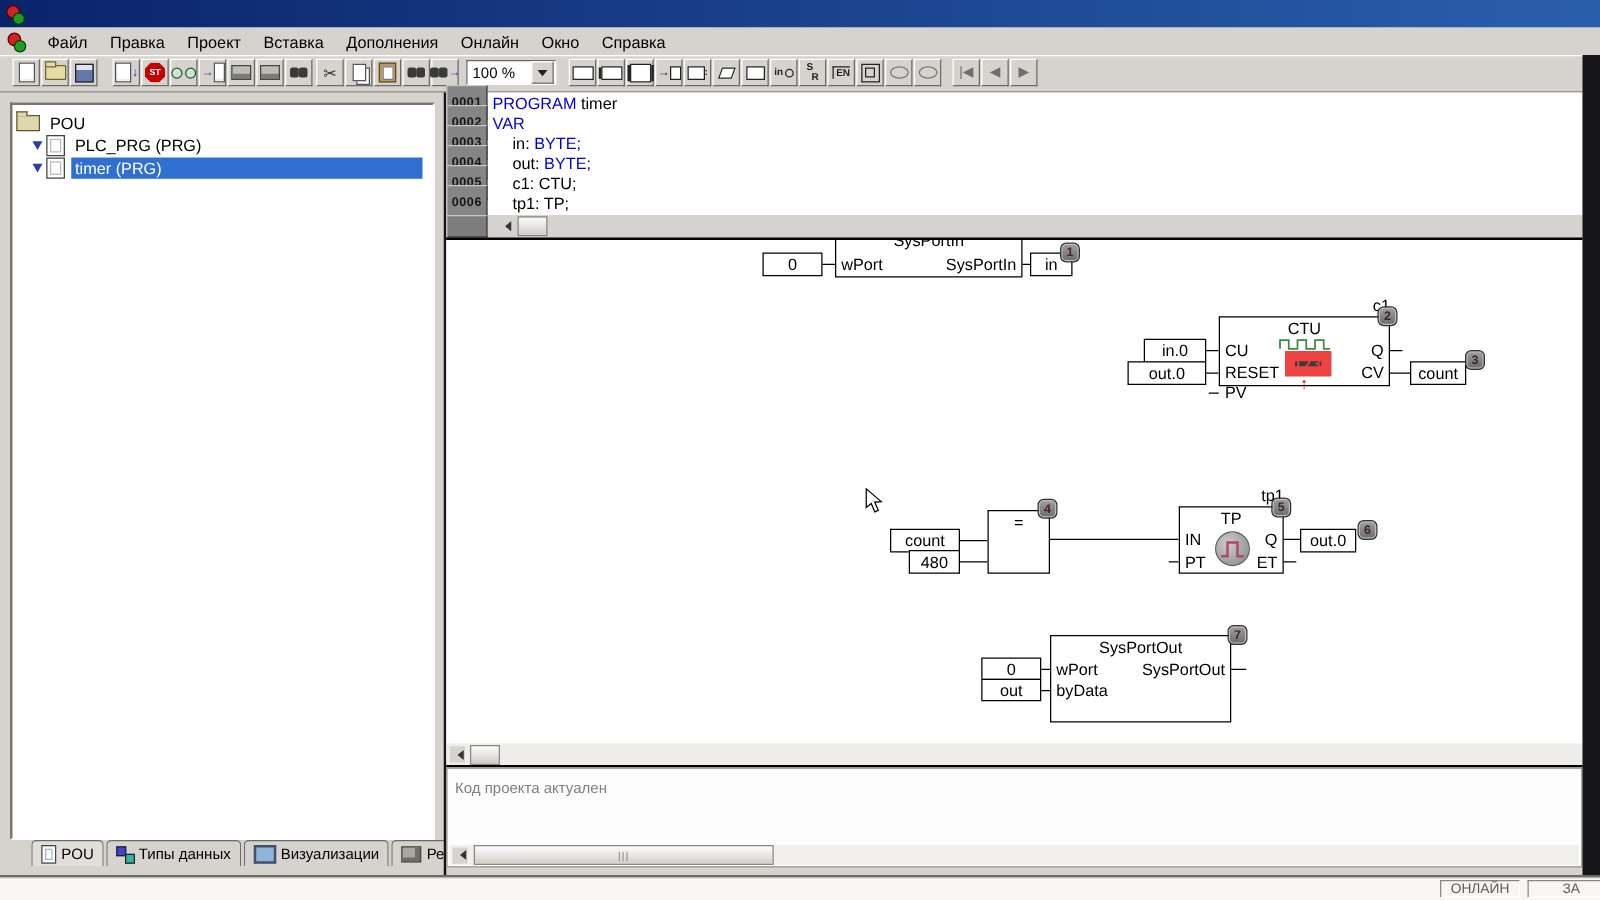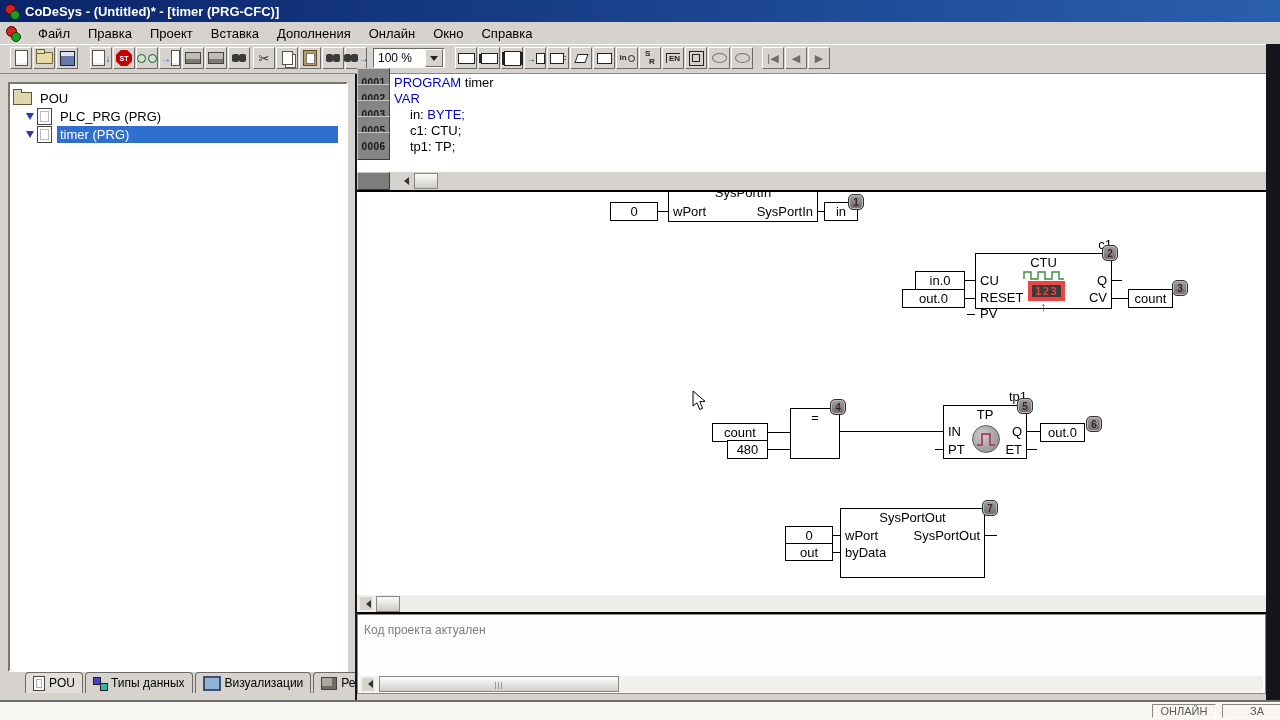--- a/index.html
+++ b/index.html
@@ -80,21 +80,21 @@
   
   .cfc{position:absolute;left:357px;top:192px;width:909px;height:403px;background:#fff;overflow:hidden;font-size:13px}
   .blk{position:absolute;background:#fff;border:1px solid #000;box-sizing:border-box}
   .btitle{position:absolute;left:0;right:0;top:1px;text-align:center}
   .pin{position:absolute;left:4px;white-space:nowrap}
   .pinr{position:absolute;right:4px;white-space:nowrap;text-align:right}
   .iobox{position:absolute;background:#fff;border:1px solid #000;box-sizing:border-box;display:flex;align-items:center;justify-content:center}
   .ilabel{position:absolute;text-align:right}
   .badge{position:absolute;width:16px;height:16px;background:linear-gradient(#a0a0a0,#6c6c6c);border:1px solid #303030;border-radius:5px;box-shadow:inset 0 0 0 1px #bdbdbd;color:#3e2424;font-size:10px;font-weight:bold;display:flex;align-items:center;justify-content:center;box-sizing:border-box}
   .cline{position:absolute;height:1px;background:#000}
-  .led{position:absolute;left:52px;top:27px;width:37px;height:20px;background:#3c3c3c;border:4px solid #ef4444;box-sizing:border-box;display:flex;align-items:center;justify-content:center;color:#f04040;font-family:"DejaVu Sans Mono",monospace;font-size:11px;font-weight:bold;letter-spacing:1px}
+  .led{position:absolute;left:52px;top:27px;width:37px;height:20px;background:#3c3c3c;border:8px solid #ef4444;box-sizing:border-box;display:flex;align-items:center;justify-content:center;color:#f04040;font-family:"DejaVu Sans Mono",monospace;font-size:11px;font-weight:bold;letter-spacing:1px}
   .uparr{position:absolute;left:64px;top:45px;color:#c00;font-weight:bold;font-size:13px}
   .wave{position:absolute;left:47px;top:16px}
   .tpicon{position:absolute;left:28px;top:19px;width:28px;height:28px;border-radius:50%;background:radial-gradient(circle at 35% 35%,#cccccc,#858585);border:1px solid #5e5e5e;box-sizing:border-box}
   .cfcscroll{position:absolute;left:357px;top:595px;width:909px;height:17px;background:#efedea;display:flex;align-items:center}
   
   .msg{position:absolute;left:357px;top:614px;width:909px;height:80px;background:#fdfdfd;border:1px solid #8a877f;box-sizing:border-box;font-size:12px;color:#7f7f7f}
   .msgtext{position:absolute;left:6px;top:8px}
   .msgsb{position:absolute;left:2px;top:61px;width:903px;height:16px;background:#f1f0ed;display:flex;align-items:center}
   .bigthumb{width:238px;height:14px;background:linear-gradient(#fdfdfd,#d2cfc9);border:1px solid #8a877f;margin-left:5px;display:flex;align-items:center;justify-content:center;color:#777;font-size:8px;letter-spacing:1px}
   .statusline{position:absolute;left:0;top:700px;width:1280px;height:2px;background:#6e6b66;border-bottom:1px solid #fff}
@@ -105,21 +105,20 @@
 </head>
 <body>
 
 <div id="root">
 
   <div class="titlebar">
     <span class="logo">
         <i class="lr"></i>
         <i class="lg"></i>
       </span>
-    <span>CoDeSys - (Untitled)* - [timer (PRG-CFC)]</span>
   </div>
 
   <div class="menubar">
     <span class="logo">
         <i class="lr"></i>
         <i class="lg"></i>
       </span>
     <span class="mitem">Файл</span>
     <span class="mitem">Правка</span>
     <span class="mitem">Проект</span>
@@ -309,20 +308,24 @@
         <span class="lnum">0001</span>
         <span class="code"><span class="kw">PROGRAM</span><span> timer</span></span>
       </div>
     <div class="drow">
         <span class="lnum">0002</span>
         <span class="code"><span class="kw">VAR</span><span></span></span>
       </div>
     <div class="drow">
         <span class="lnum">0003</span>
         <span class="code ind"><span>in: </span><span class="kw">BYTE;</span></span>
+      </div>
+    <div class="drow">
+        <span class="lnum">0004</span>
+        <span class="code ind"><span>out: </span><span class="kw">BYTE;</span></span>
       </div>
     <div class="drow">
         <span class="lnum">0005</span>
         <span class="code ind"><span>c1: CTU;</span><span class="kw"></span></span>
       </div>
     <div class="drow">
         <span class="lnum">0006</span>
         <span class="code ind"><span>tp1: TP;</span><span class="kw"></span></span>
       </div>
   </div>

